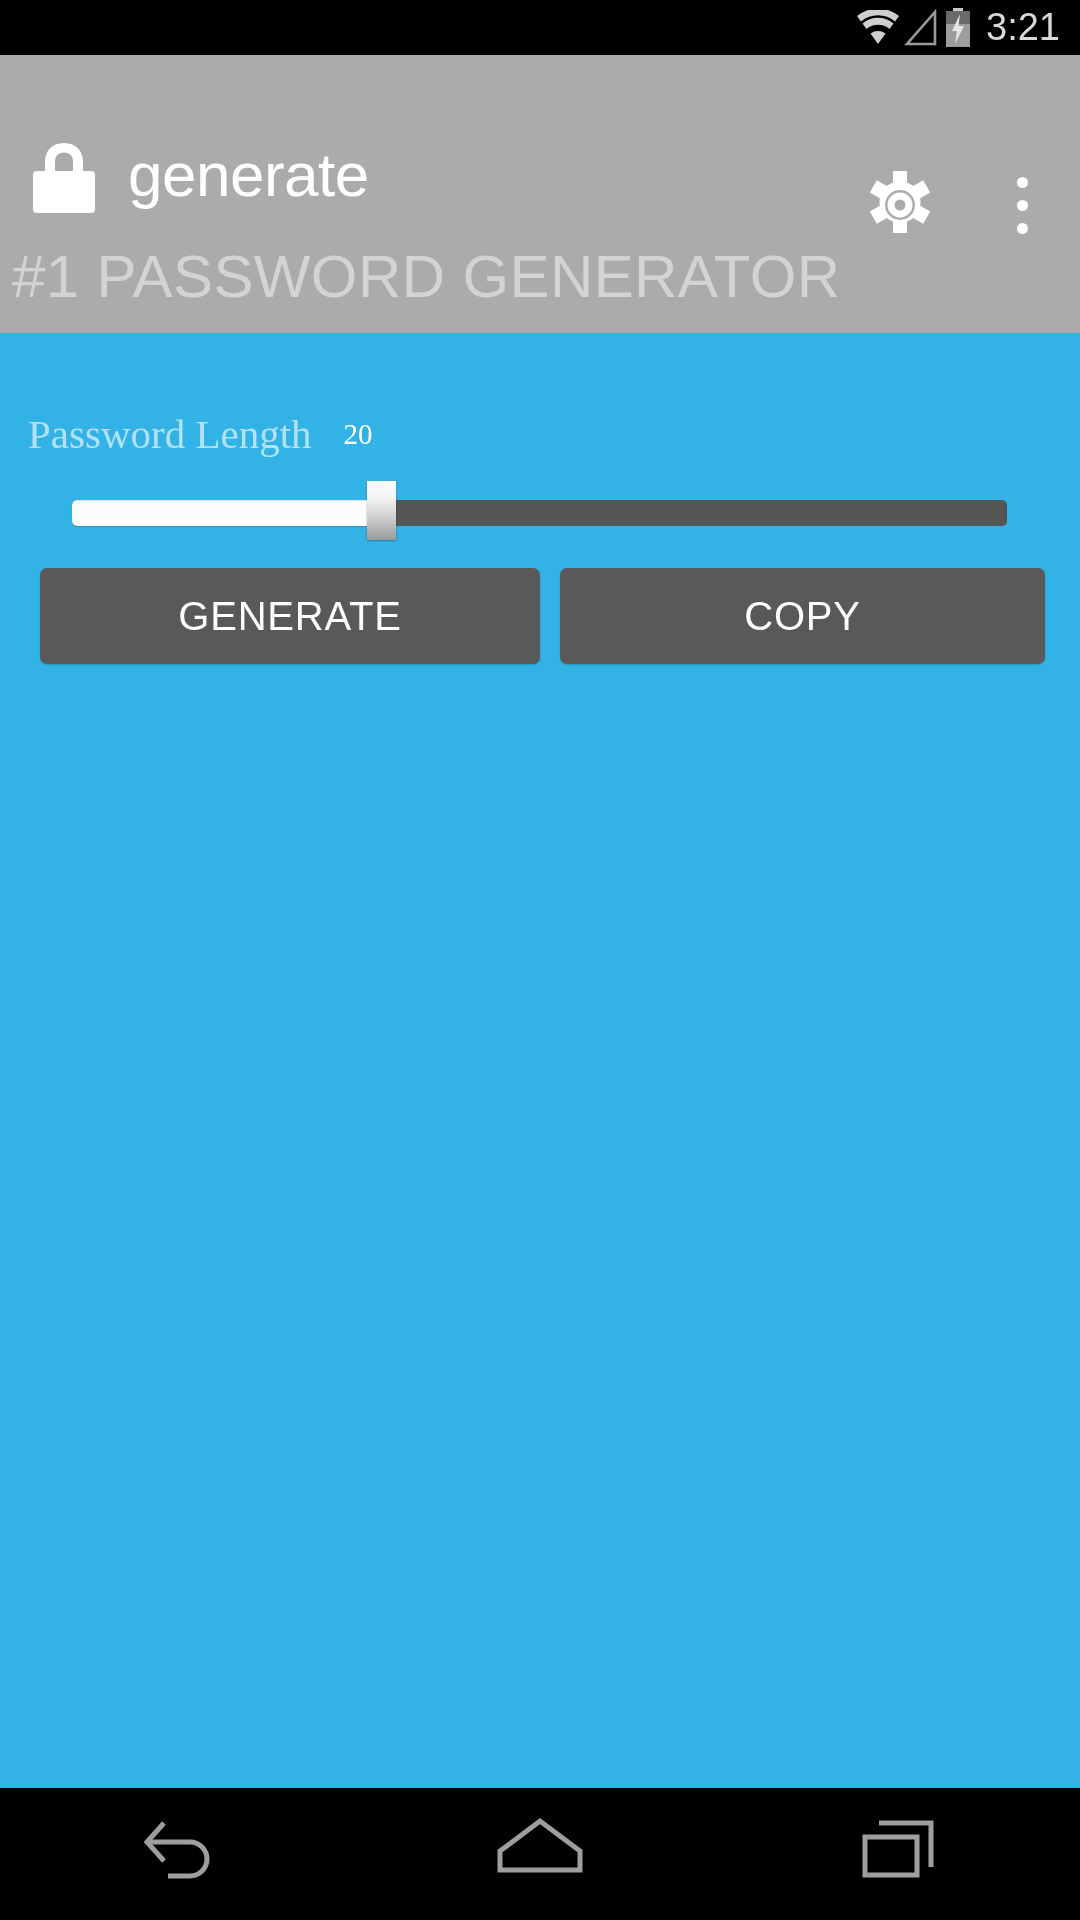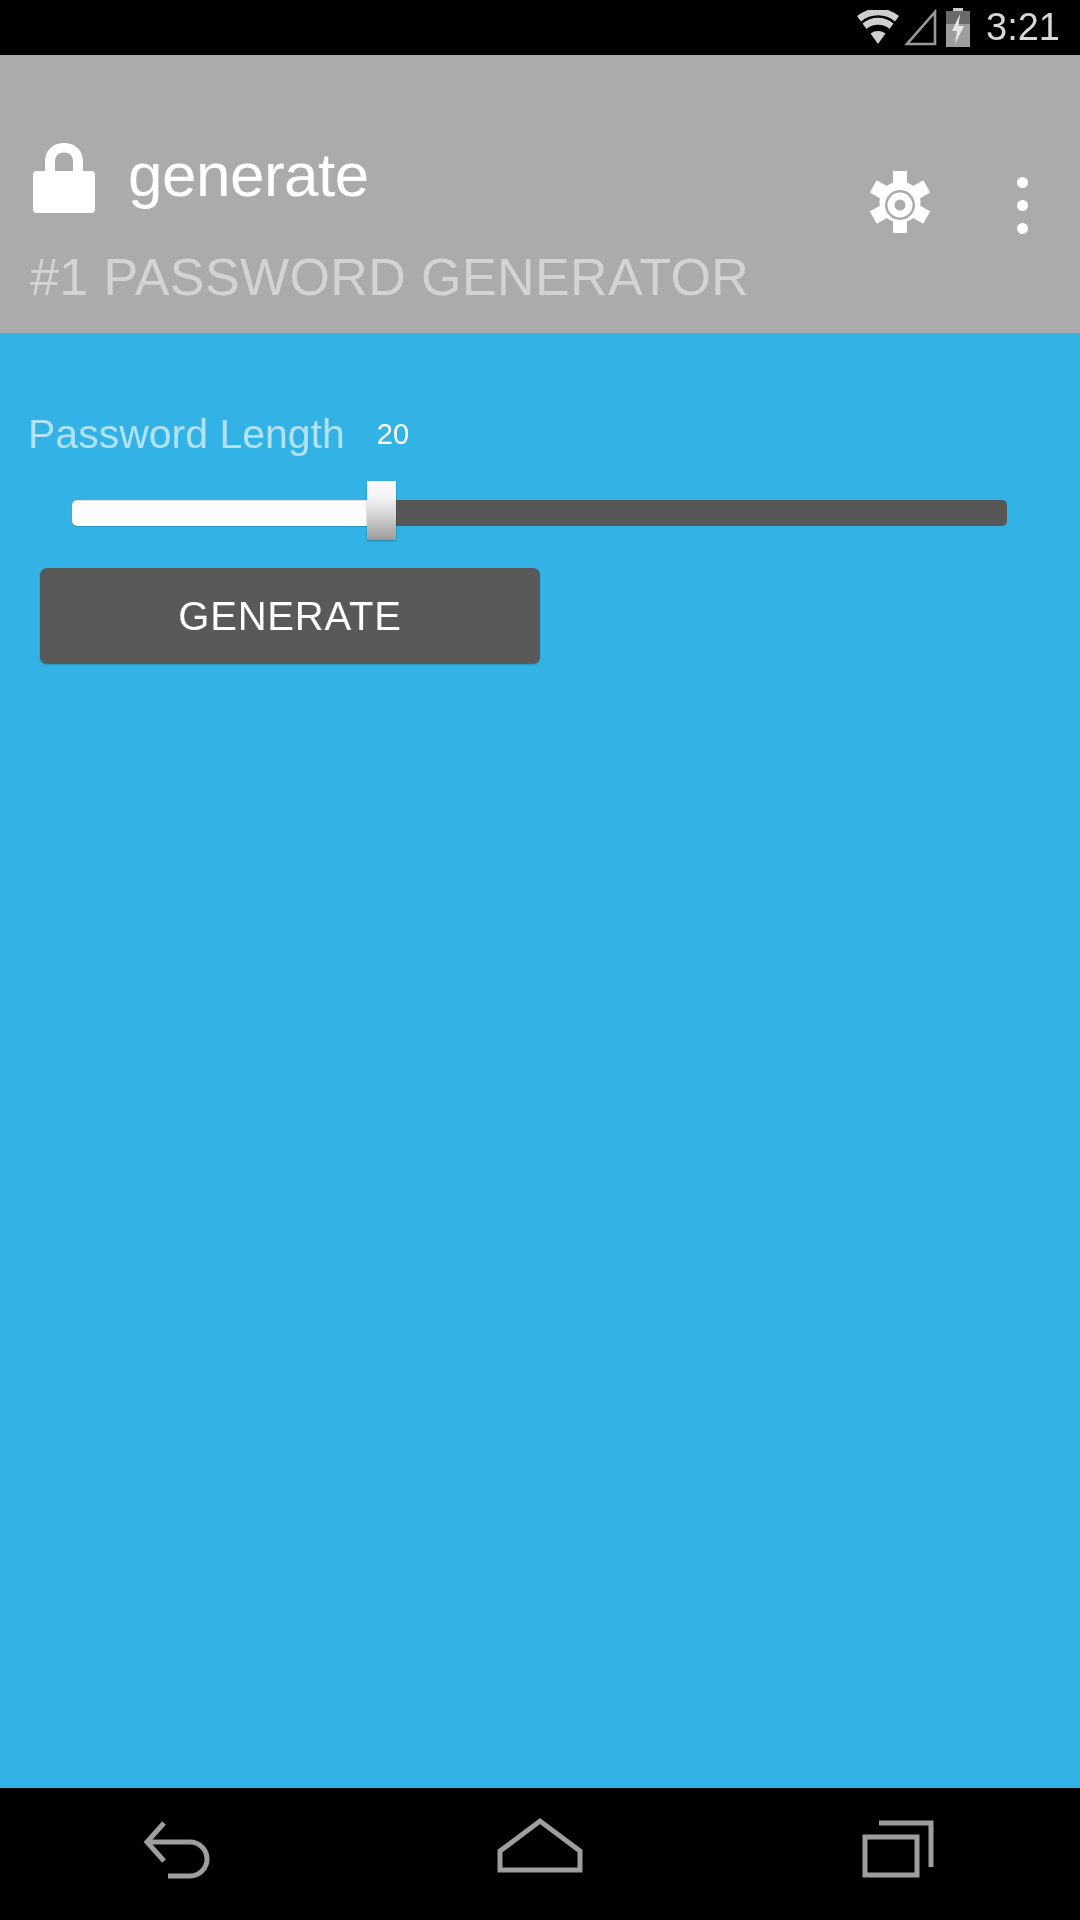--- a/index.html
+++ b/index.html
@@ -96,43 +96,44 @@
   #overflow-menu i {
     display: block;
     width: 11px;
     height: 11px;
     border-radius: 50%;
     background: #ffffff;
     margin: 6px 0;
   }
   #app-subtitle {
     position: absolute;
-    left: 30px;
+    left: 12px;
     top: 188px;
     color: #D3D3D3;
-    font-size: 52px;
+    font-size: 60px;
     font-weight: 400;
     letter-spacing: 0.4px;
     line-height: 68px;
   }
 
   
   #content {
     position: absolute;
     left: 0; top: 333px;
     width: 1080px;
     height: 1455px;
     background: #33B3E5;
   }
   #length-row {
     position: absolute;
     left: 28px;
     top: 75px;
     display: flex;
     align-items: center;
+    font-family: Liberation Serif, serif;
   }
   #length-label {
     color: rgba(255,255,255,0.62);
     font-size: 41px;
     font-weight: 400;
     line-height: 52px;
   }
   #length-value {
     color: #FFFFFF;
     font-size: 29px;
@@ -292,20 +293,21 @@
     </div>
 
     <div id="slider">
       <div id="slider-track" style="background: rgb(86, 86, 86);"></div>
       <div id="slider-fill" style="width: 309px; background: rgb(252, 252, 252);"></div>
       <div id="slider-thumb" style="left: 295px;"></div>
     </div>
 
     <div id="button-row">
       <button id="generate-button" class="action-button">GENERATE</button>
+      <button id="copy-button" class="action-button">COPY</button>
     </div>
   </div>
 
   <div id="nav-bar">
 
     <div class="nav-button">
       <span>
         <svg width="92" height="74" viewBox="0 0 92 74">
           <path d="M30 8 L13 27 L30 46" fill="none" stroke="#9e9e9e" stroke-width="5"></path>
           <path d="M13 27 L56 27 A17 17 0 0 1 56 61 L34 61" fill="none" stroke="#9e9e9e" stroke-width="5"></path>

